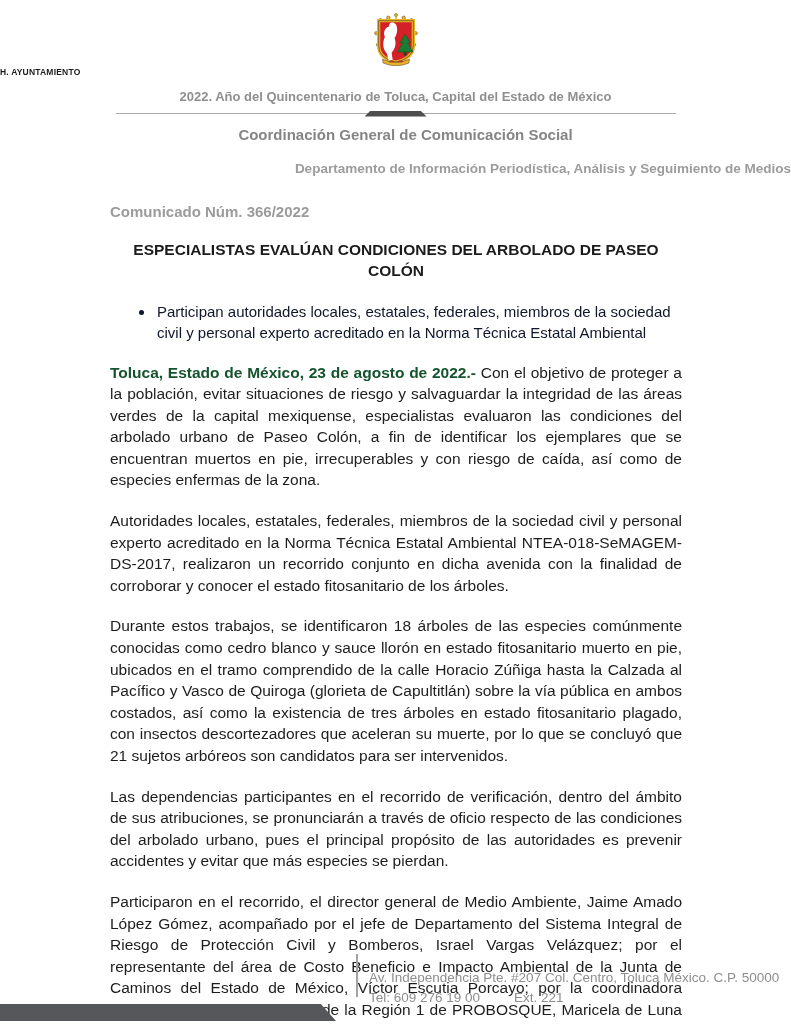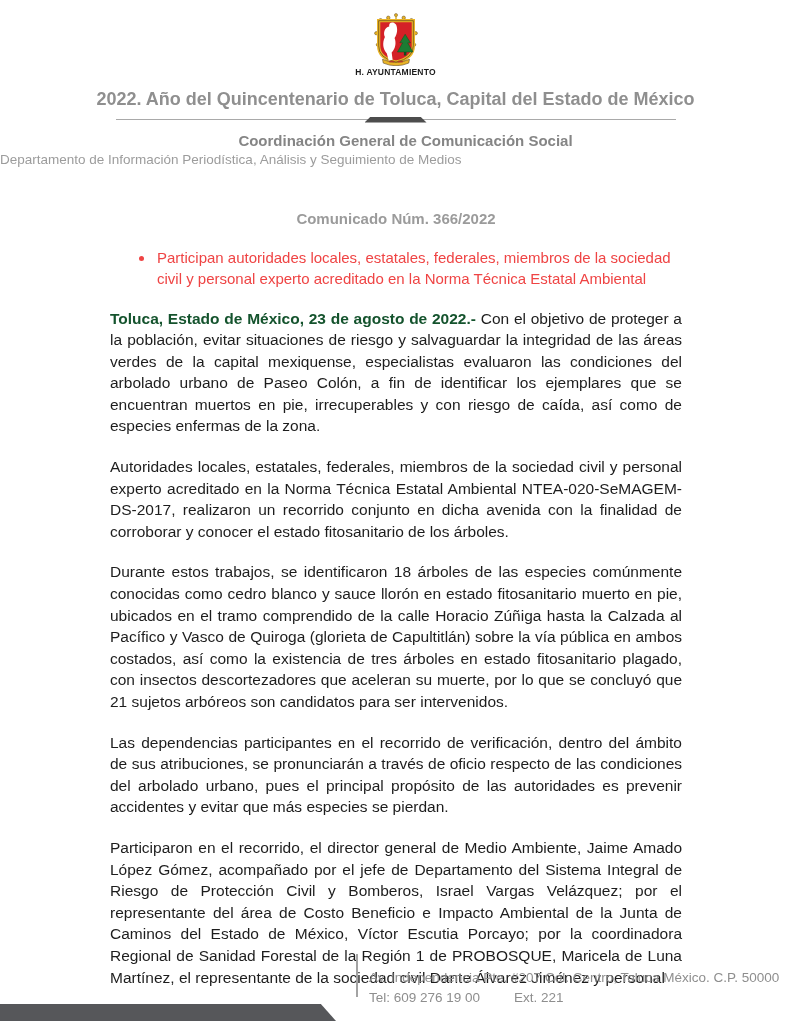--- a/index.html
+++ b/index.html
@@ -6,67 +6,67 @@
   html,body{margin:0;padding:0;background:#e8e8e8;}
   .page{
     position:relative;
     width:791px;height:1024px;
     margin:0 auto;
     background:#ffffff;
     font-family:"Liberation Sans", sans-serif;
     overflow:hidden;
   }
   
-  .logo-block{ padding-top:12px; text-align:center; }
+  .logo-block{ padding-top:12px; }
   .crest{ display:block; margin:0 auto; }
   .org-name{
     margin-top:2px;
     font-size:8.5px; font-weight:bold; color:#1c1c1c;
     letter-spacing:.2px; line-height:9.5px; text-transform:uppercase;
   }
   .org-name span{ display:block; }
   .slogan{
     margin-top:11px; text-align:center;
-    font-size:18px; font-weight:bold; color:#8f8f8f;
+    font-size:13px; font-weight:bold; color:#8f8f8f;
   }
   .rule-wrap{
     position:relative; width:560px; margin:7px auto 0; height:6px;
   }
   .rule-line{
     position:absolute; left:0; right:0; top:2px;
     border-top:1px solid #a9a9a9;
   }
   .rule-center{
     position:absolute; left:50%; transform:translateX(-50%); top:0;
     width:62px; height:6px; background:#4d4d4d;
     clip-path:polygon(10% 0, 90% 0, 100% 100%, 0 100%);
   }
   .coordination{
     margin-top:9px; text-align:center;
     font-size:15px; font-weight:bold; color:#858585;padding-left:20px;
   }
   .department{
-    margin-top:3px; text-align:left;
-    font-size:13.5px; color:#9c9c9c;
+    margin-top:18px; text-align:right;
+    font-size:13.5px; color:#9c9c9c;font-weight:bold;
   }
   
   .content{ margin:0 109px 0 110px; }
   .comunicado-num{
-    margin-top:43px; text-align:center;
+    margin-top:27px; text-align:left;
     font-size:15px; font-weight:bold; color:#9b9b9b;
   }
   .doc-title{
     margin:19px auto 0; max-width:556px; text-align:center;
     font-size:15.5px; font-weight:bold; color:#1b1b1b; line-height:21px;
   }
   .bullet-list{
     margin:20px 0 0 0; padding-left:45px;
   }
   .bullet-list li{
-    font-size:15px; color:#ef4444; line-height:21px;
+    font-size:15px; color:#0f172a; line-height:21px;
     padding-left:2px;
   }
   .body-p{
     margin:19px 0 0 0;
     font-size:15.5px; color:#1d1d1d; line-height:21.6px;
     text-align:justify;
   }
   .body-p b{ color:#14532d; }
   
   .footer-sep{
@@ -127,28 +127,29 @@
     <div class="rule-line"></div>
     <div class="rule-center"></div>
   </div>
 
   <div class="coordination">Coordinación General de Comunicación Social</div>
   <div class="department">Departamento de Información Periodística, Análisis y Seguimiento de Medios</div>
 
   <div class="content">
     <div class="comunicado-num">Comunicado Núm. 366/2022</div>
 
+    <h1 class="doc-title">ESPECIALISTAS EVALÚAN CONDICIONES DEL ARBOLADO DE PASEO COLÓN</h1>
 
     <ul class="bullet-list">
       <li>Participan autoridades locales, estatales, federales, miembros de la sociedad civil y personal experto acreditado en la Norma Técnica Estatal Ambiental</li>
     </ul>
 
     <p class="body-p"><b>Toluca, Estado de México, 23 de agosto de 2022.-</b> <span>Con el objetivo de proteger a la población, evitar situaciones de riesgo y salvaguardar la integridad de las áreas verdes de la capital mexiquense, especialistas evaluaron las condiciones del arbolado urbano de Paseo Colón, a fin de identificar los ejemplares que se encuentran muertos en pie, irrecuperables y con riesgo de caída, así como de especies enfermas de la zona.</span></p>
 
-    <p class="body-p">Autoridades locales, estatales, federales, miembros de la sociedad civil y personal experto acreditado en la Norma Técnica Estatal Ambiental NTEA-020-SeMAGEM-DS-2017, realizaron un recorrido conjunto en dicha avenida con la finalidad de corroborar y conocer el estado fitosanitario de los árboles.</p>
+    <p class="body-p">Autoridades locales, estatales, federales, miembros de la sociedad civil y personal experto acreditado en la Norma Técnica Estatal Ambiental NTEA-018-SeMAGEM-DS-2017, realizaron un recorrido conjunto en dicha avenida con la finalidad de corroborar y conocer el estado fitosanitario de los árboles.</p>
 
     <p class="body-p">Durante estos trabajos, se identificaron 18 árboles de las especies comúnmente conocidas como cedro blanco y sauce llorón en estado fitosanitario muerto en pie, ubicados en el tramo comprendido de la calle Horacio Zúñiga hasta la Calzada al Pacífico y Vasco de Quiroga (glorieta de Capultitlán) sobre la vía pública en ambos costados, así como la existencia de tres árboles en estado fitosanitario plagado, con insectos descortezadores que aceleran su muerte, por lo que se concluyó que 21 sujetos arbóreos son candidatos para ser intervenidos.</p>
 
     <p class="body-p">Las dependencias participantes en el recorrido de verificación, dentro del ámbito de sus atribuciones, se pronunciarán a través de oficio respecto de las condiciones del arbolado urbano, pues el principal propósito de las autoridades es prevenir accidentes y evitar que más especies se pierdan.</p>
 
     <p class="body-p">Participaron en el recorrido, el director general de Medio Ambiente, Jaime Amado López Gómez, acompañado por el jefe de Departamento del Sistema Integral de Riesgo de Protección Civil y Bomberos, Israel Vargas Velázquez; por el representante del área de Costo Beneficio e Impacto Ambiental de la Junta de Caminos del Estado de México, Víctor Escutia Porcayo; por la coordinadora Regional de Sanidad Forestal de la Región 1 de PROBOSQUE, Maricela de Luna Martínez, el representante de la sociedad civil Dante Álvarez Jiménez y personal</p>
   </div>
 
   <div class="footer-sep"></div>
   <div class="footer-text">

